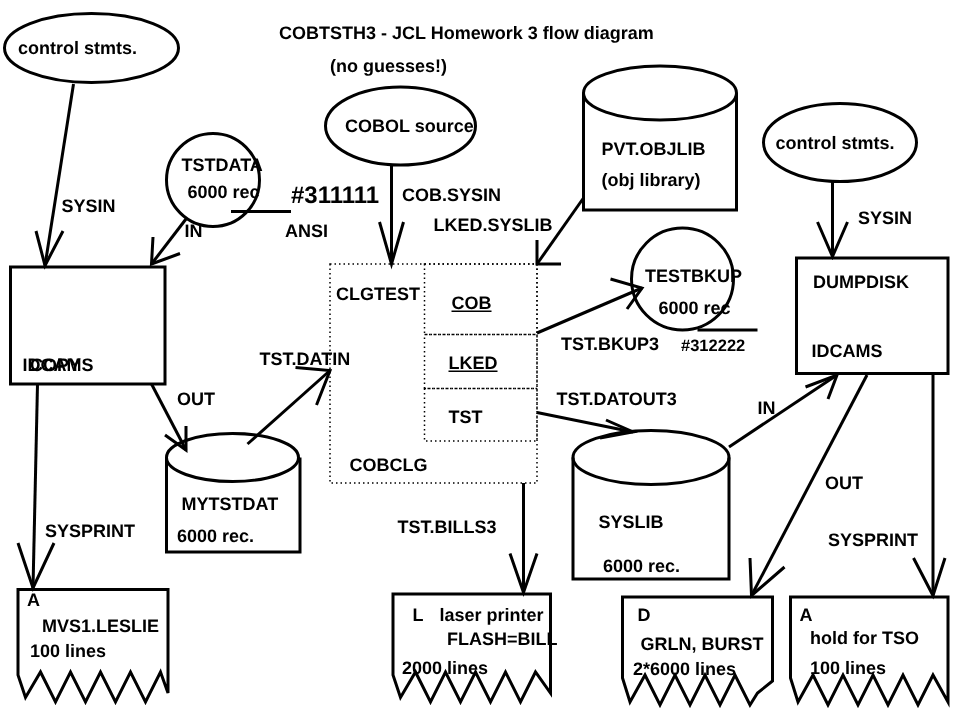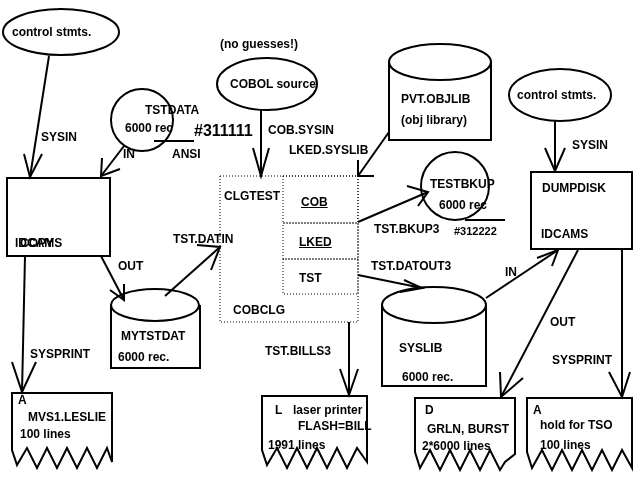--- a/index.html
+++ b/index.html
@@ -95,28 +95,29 @@
     <polyline points="537,258 558,250 552,266"></polyline>
 
     <line x1="578" y1="250" x2="501" y2="397"></line>
     <polyline points="500,372 501,397 523,378"></polyline>
 
     <line x1="622" y1="249" x2="622" y2="397"></line>
     <polyline points="609,372 622,397 630,372"></polyline>
   </g>
 </svg>
 
+<div class="t title" style="left:186px;top:15px;">COBTSTH3 - JCL Homework 3 flow diagram</div>
 <div class="t" style="left:220px;top:37px;">(no guesses!)</div>
 
 <div class="t" style="left:12px;top:25px;">control stmts.</div>
 
-<div class="t" style="left:121px;top:103px;margin-left:24px;">TSTDATA</div>
+<div class="t" style="left:121px;top:103px;">TSTDATA</div>
 <div class="t" style="left:125px;top:121px;">6000 rec</div>
 <div class="t" style="left:194px;top:124px;font-size:16px;">#311111</div>
-<div class="t" style="left:172px;top:147px;">ANSI</div>
+<div class="t" style="left:190px;top:147px;">ANSI</div>
 
 <div class="t" style="left:230px;top:77px;">COBOL source</div>
 
 <div class="t" style="left:401px;top:92px;">PVT.OBJLIB</div>
 <div class="t" style="left:401px;top:113px;">(obj library)</div>
 
 <div class="t" style="left:517px;top:88px;">control stmts.</div>
 
 <div class="t" style="left:20px;top:188px;margin-top:48px;">COPY</div>
 <div class="t" style="left:15px;top:236px;">IDCAMS</div>
@@ -140,21 +141,21 @@
 <div class="t" style="left:399px;top:341px;">SYSLIB</div>
 <div class="t" style="left:402px;top:370px;">6000 rec.</div>
 
 <div class="t" style="left:18px;top:393px;">A</div>
 <div class="t" style="left:28px;top:410px;">MVS1.LESLIE</div>
 <div class="t" style="left:20px;top:427px;">100 lines</div>
 
 <div class="t" style="left:275px;top:403px;">L</div>
 <div class="t" style="left:293px;top:403px;">laser printer</div>
 <div class="t" style="left:282px;top:419px;margin-left:16px;">FLASH=BILL</div>
-<div class="t" style="left:268px;top:438px;">1991 lines</div>
+<div class="t" style="left:268px;top:438px;">2000 lines</div>
 
 <div class="t" style="left:425px;top:403px;">D</div>
 <div class="t" style="left:427px;top:422px;">GRLN, BURST</div>
 <div class="t" style="left:422px;top:439px;">2*6000 lines</div>
 
 <div class="t" style="left:533px;top:403px;">A</div>
 <div class="t" style="left:540px;top:418px;">hold for TSO</div>
 <div class="t" style="left:540px;top:438px;">100 lines</div>
 
 <div class="t" style="left:41px;top:130px;">SYSIN</div>

